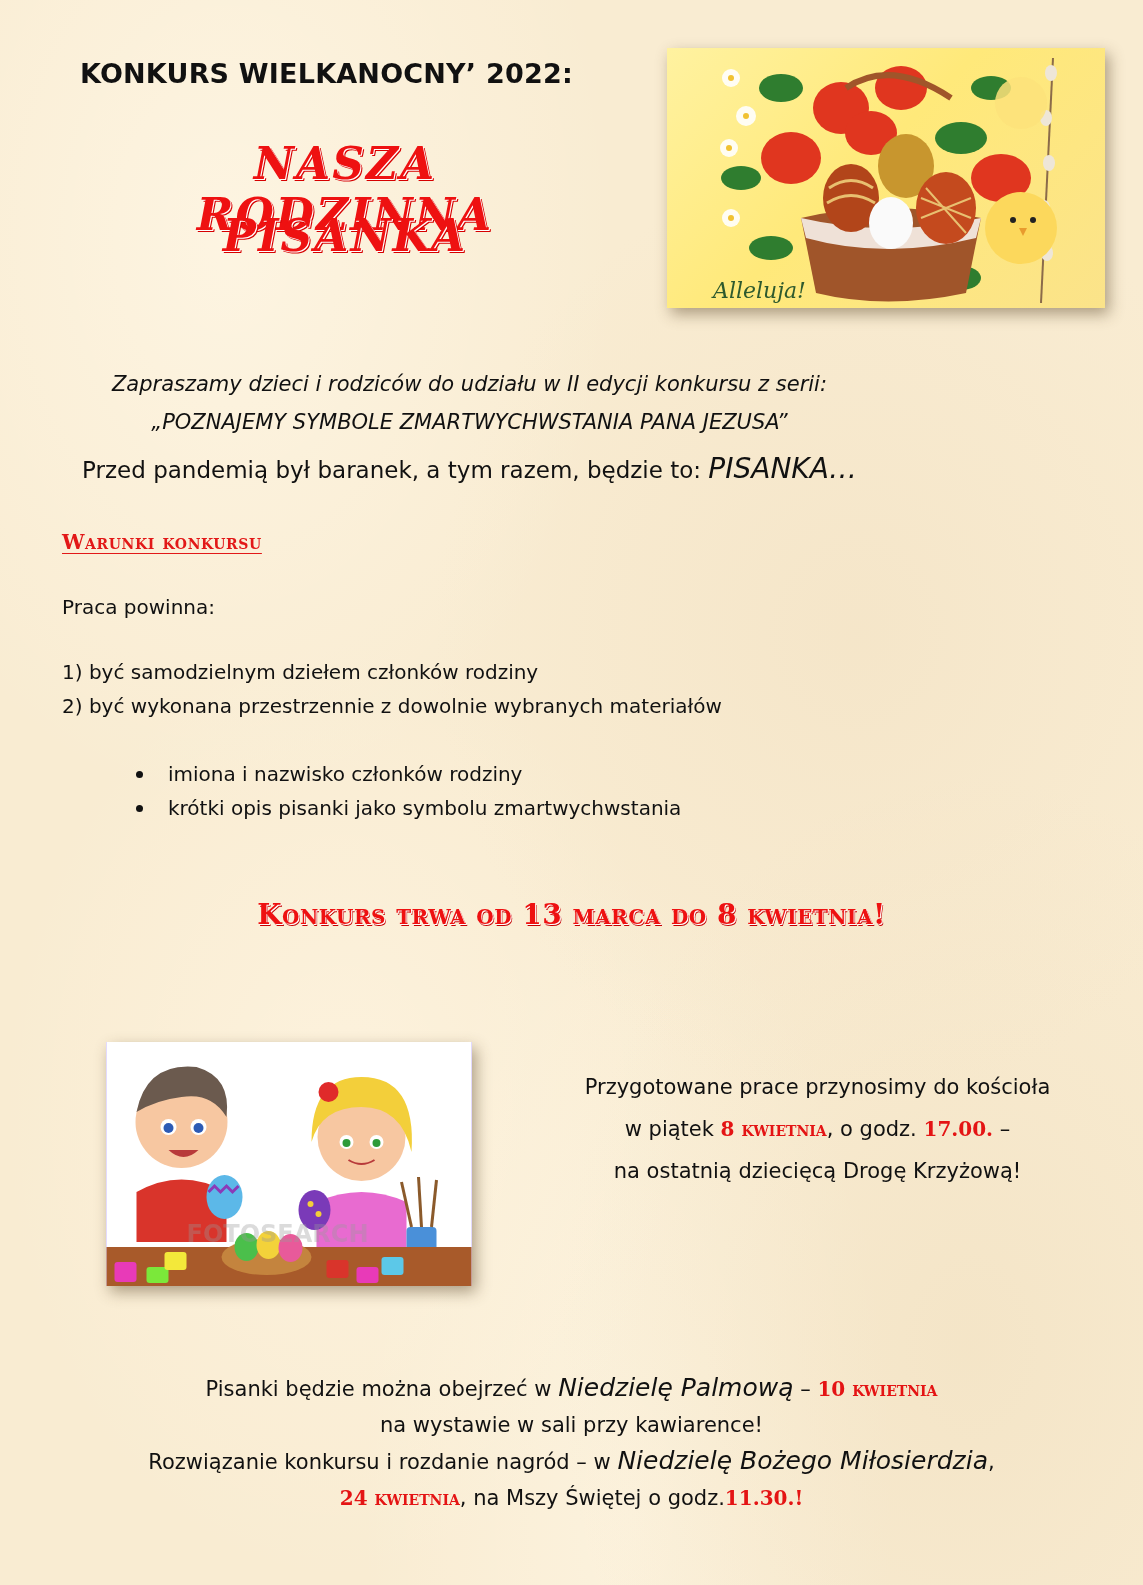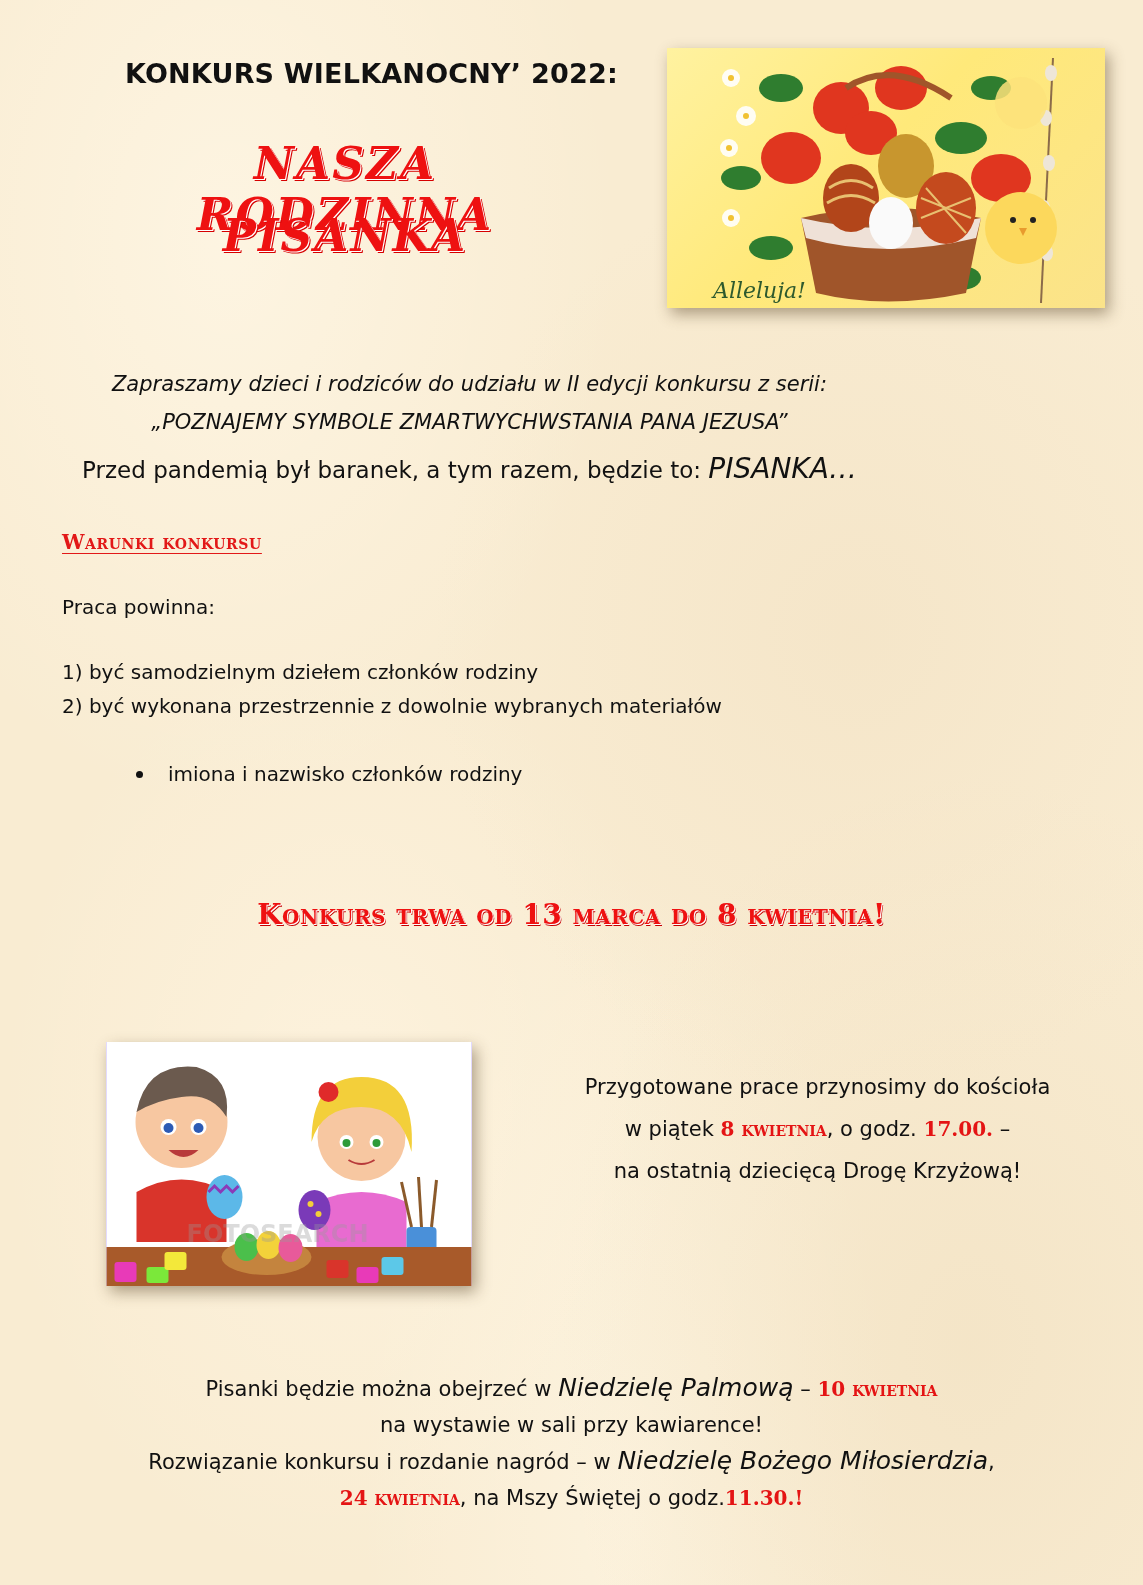--- a/index.html
+++ b/index.html
@@ -15,21 +15,20 @@
         radial-gradient(ellipse at 55% 95%, rgba(255,248,232,0.5) 0%, rgba(255,248,232,0) 30%);
       font-family: "Liberation Sans", "DejaVu Sans", sans-serif;
       color: #111;
     }
     .abs { position: absolute; }
 
     .title-top {
       left: 80px; top: 58px;
       font-size: 27px; font-weight: bold; letter-spacing: 0.2px;
       font-family: "DejaVu Sans", sans-serif;
-      margin-left: 45px;
     }
     .title-red {
       font-family: "DejaVu Serif", serif;
       font-style: italic; font-weight: bold;
       color: #ee1111;
       text-shadow: 1px 1px 0 #fff, 2px 2px 0 #d60000;
       letter-spacing: 2px;
       text-align: center;
     }
     .title-line1 { left: 100px; top: 138px; width: 490px; font-size: 44px; }
@@ -178,20 +177,21 @@
 </div>
 
 <div class="abs section-heading">Warunki  konkursu</div>
 <div class="abs body-text praca">Praca  powinna:</div>
 <ol class="abs body-text req-list">
   <li>1) być samodzielnym dziełem członków rodziny</li>
   <li>2) być  wykonana przestrzennie  z dowolnie wybranych materiałów</li>
 </ol>
 <ul class="abs body-text bullets">
   <li>imiona i nazwisko członków rodziny</li>
+  <li>krótki opis pisanki jako symbolu zmartwychwstania</li>
 </ul>
 
 <div class="abs red-banner">Konkurs trwa od 13 marca do 8 kwietnia!</div>
 
 <div class="abs img-frame kids-card">
   <svg viewBox="0 0 365 244">
     <rect width="365" height="244" fill="#ffffff"></rect>
 
     <circle cx="75" cy="80" r="46" fill="#f7c7a1"></circle>
     <path d="M30 70 Q40 20 90 25 Q125 35 120 75 Q105 50 75 55 Q50 58 30 70Z" fill="#6b5a4e"></path>

